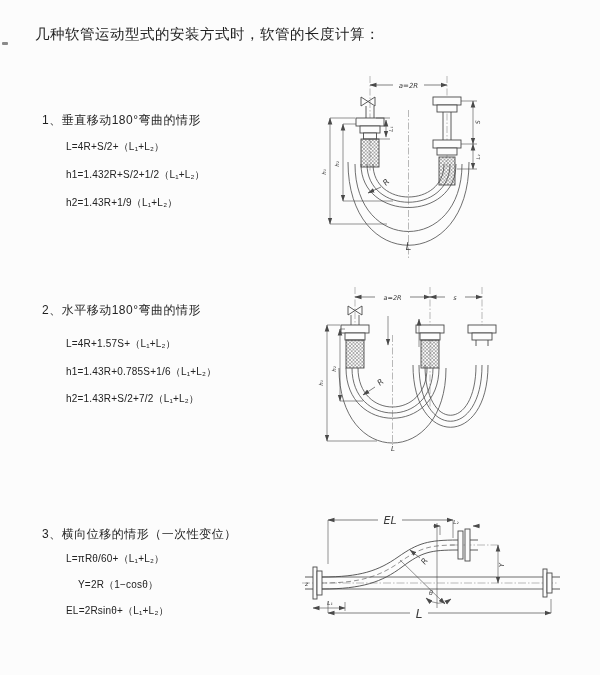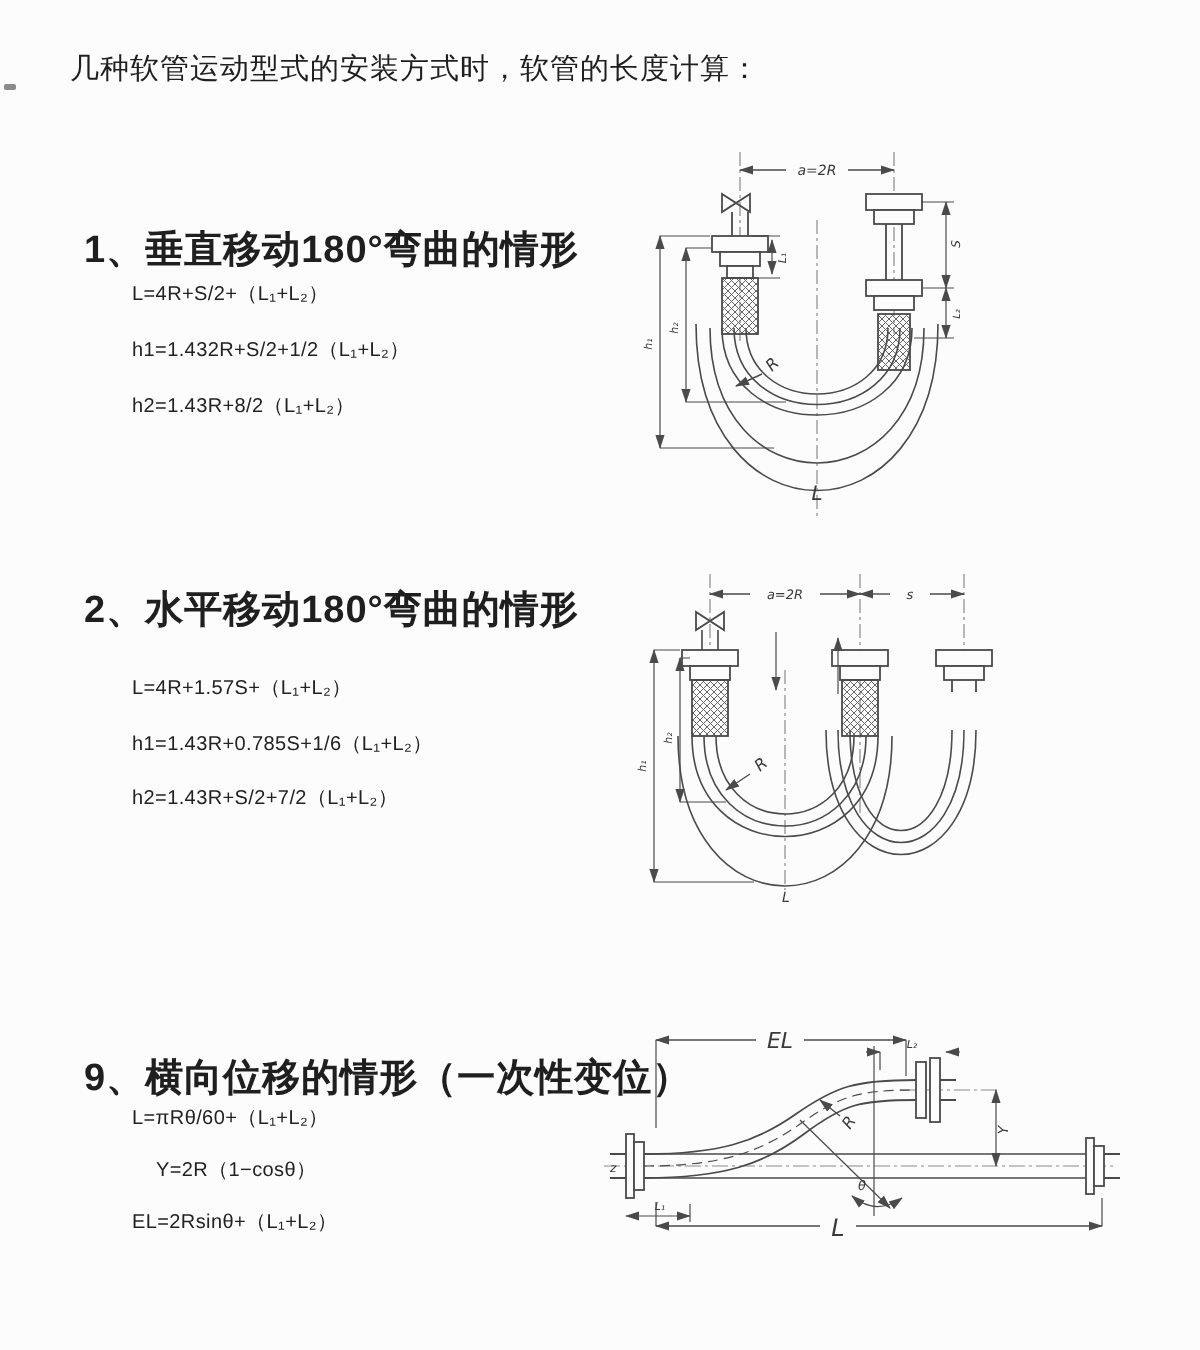--- a/index.html
+++ b/index.html
@@ -10,21 +10,21 @@
     color:#1f1f1f;
     position:relative;
     overflow:hidden;
   }
   .abs{position:absolute;white-space:nowrap;}
   .title{
     left:35px;top:25px;
     font-size:14.5px;font-weight:400;letter-spacing:.5px;
   }
   .heading{
-    font-size:19px;font-weight:700;letter-spacing:.5px;
+    font-size:12px;font-weight:400;letter-spacing:.5px;
   }
   .formula{
     font-size:10px;font-weight:400;color:#222;letter-spacing:.2px;
   }
   svg{position:absolute;overflow:visible;}
   svg text{
     font-family:"DejaVu Sans","Liberation Sans",sans-serif;
     font-style:italic;
     fill:#3a3a3a;
   }
@@ -35,28 +35,28 @@
 
 <div>
 
   <div class="abs artifact"></div>
 
   <div class="abs title">几种软管运动型式的安装方式时，软管的长度计算：</div>
 
   <div class="abs heading" style="left:42px;top:112px">1、垂直移动180°弯曲的情形</div>
   <div class="abs formula" style="left:66px;top:140px">L=4R+S/2+（L₁+L₂）</div>
   <div class="abs formula" style="left:66px;top:168px">h1=1.432R+S/2+1/2（L₁+L₂）</div>
-  <div class="abs formula" style="left:66px;top:196px">h2=1.43R+8/2（L₁+L₂）</div>
-
-  <div class="abs heading" style="left:42px;top:292px">2、水平移动180°弯曲的情形</div>
+  <div class="abs formula" style="left:66px;top:196px">h2=1.43R+1/9（L₁+L₂）</div>
+
+  <div class="abs heading" style="left:42px;top:302px">2、水平移动180°弯曲的情形</div>
   <div class="abs formula" style="left:66px;top:337px">L=4R+1.57S+（L₁+L₂）</div>
   <div class="abs formula" style="left:66px;top:365px">h1=1.43R+0.785S+1/6（L₁+L₂）</div>
   <div class="abs formula" style="left:66px;top:392px">h2=1.43R+S/2+7/2（L₁+L₂）</div>
 
-  <div class="abs heading" style="left:42px;top:526px">9、横向位移的情形（一次性变位）</div>
+  <div class="abs heading" style="left:42px;top:526px">3、横向位移的情形（一次性变位）</div>
   <div class="abs formula" style="left:66px;top:552px">L=πRθ/60+（L₁+L₂）</div>
   <div class="abs formula" style="left:78px;top:578px">Y=2R（1−cosθ）</div>
   <div class="abs formula" style="left:66px;top:604px">EL=2Rsinθ+（L₁+L₂）</div>
 
   <svg style="left:315px;top:72px" width="275" height="190" viewBox="0 0 275 190">
     <defs>
       <marker id="ar1" viewBox="0 0 7 7" refX="6.5" refY="3.5" markerWidth="7" markerHeight="7" orient="auto-start-reverse" markerUnits="userSpaceOnUse">
         <path d="M0,1.2 L7,3.5 L0,5.8 Z" fill="#4a4a4a"></path>
       </marker>
       <pattern id="br1" width="3.5" height="3.5" patternUnits="userSpaceOnUse">

